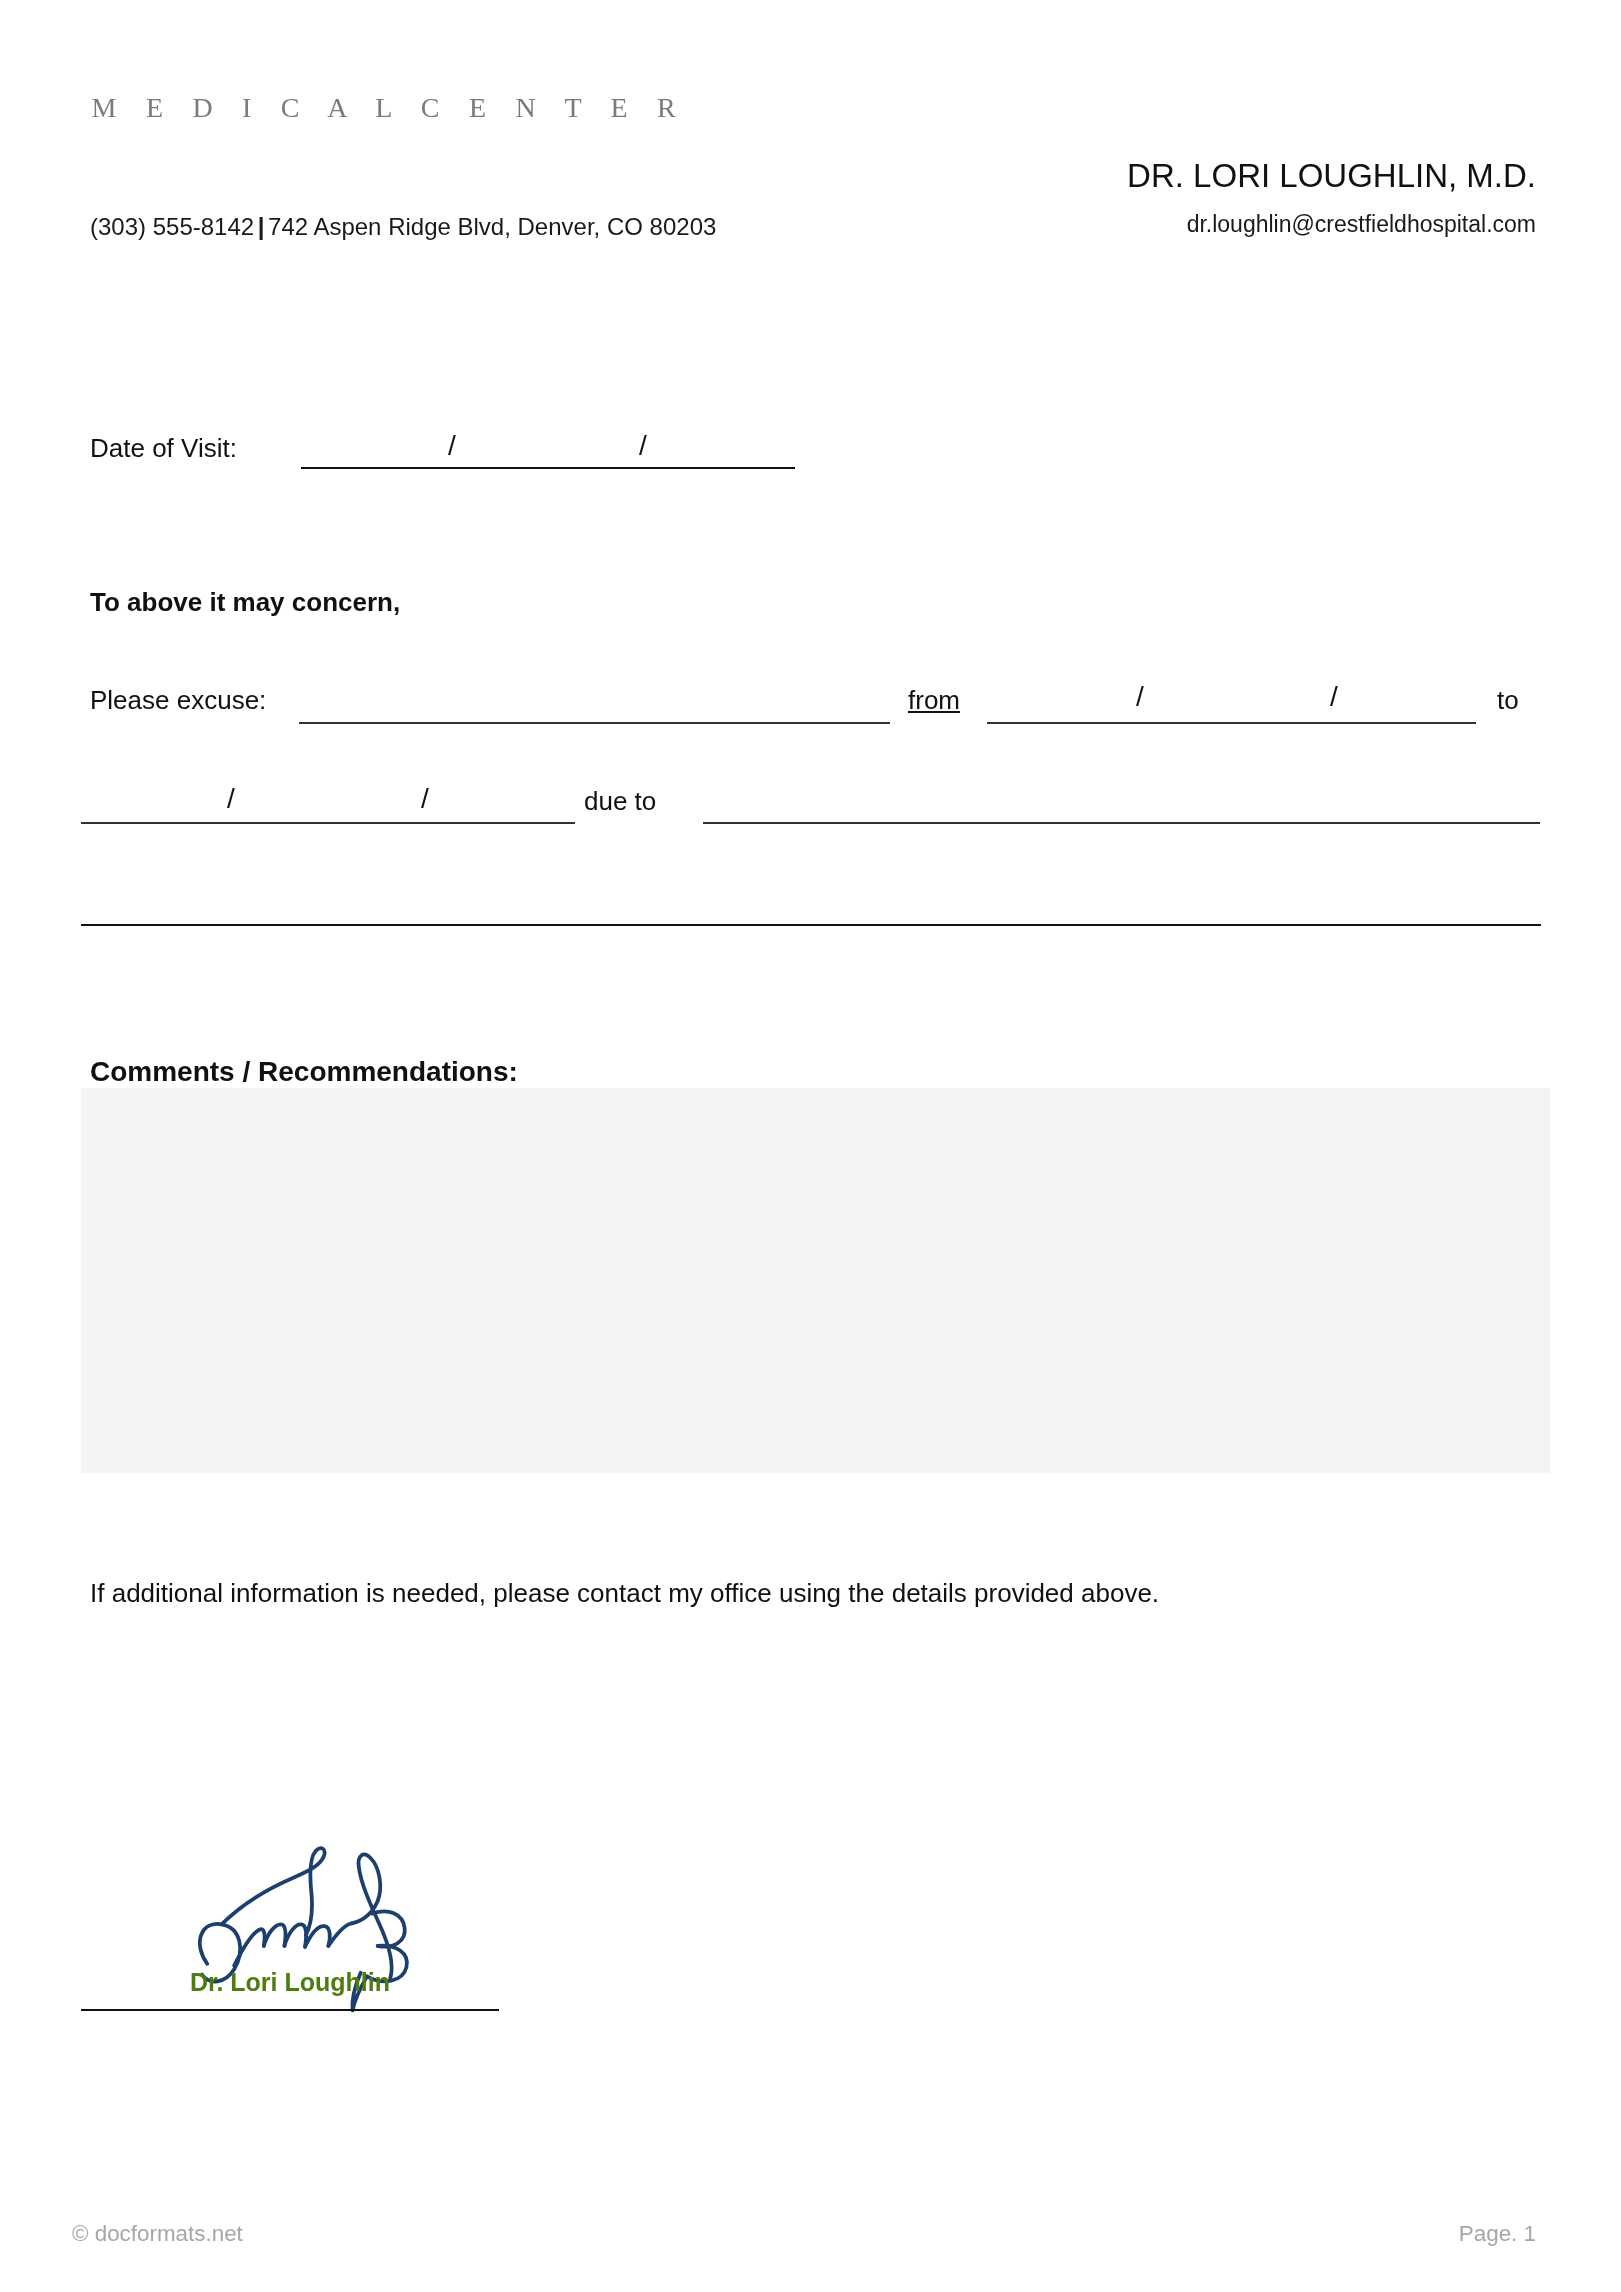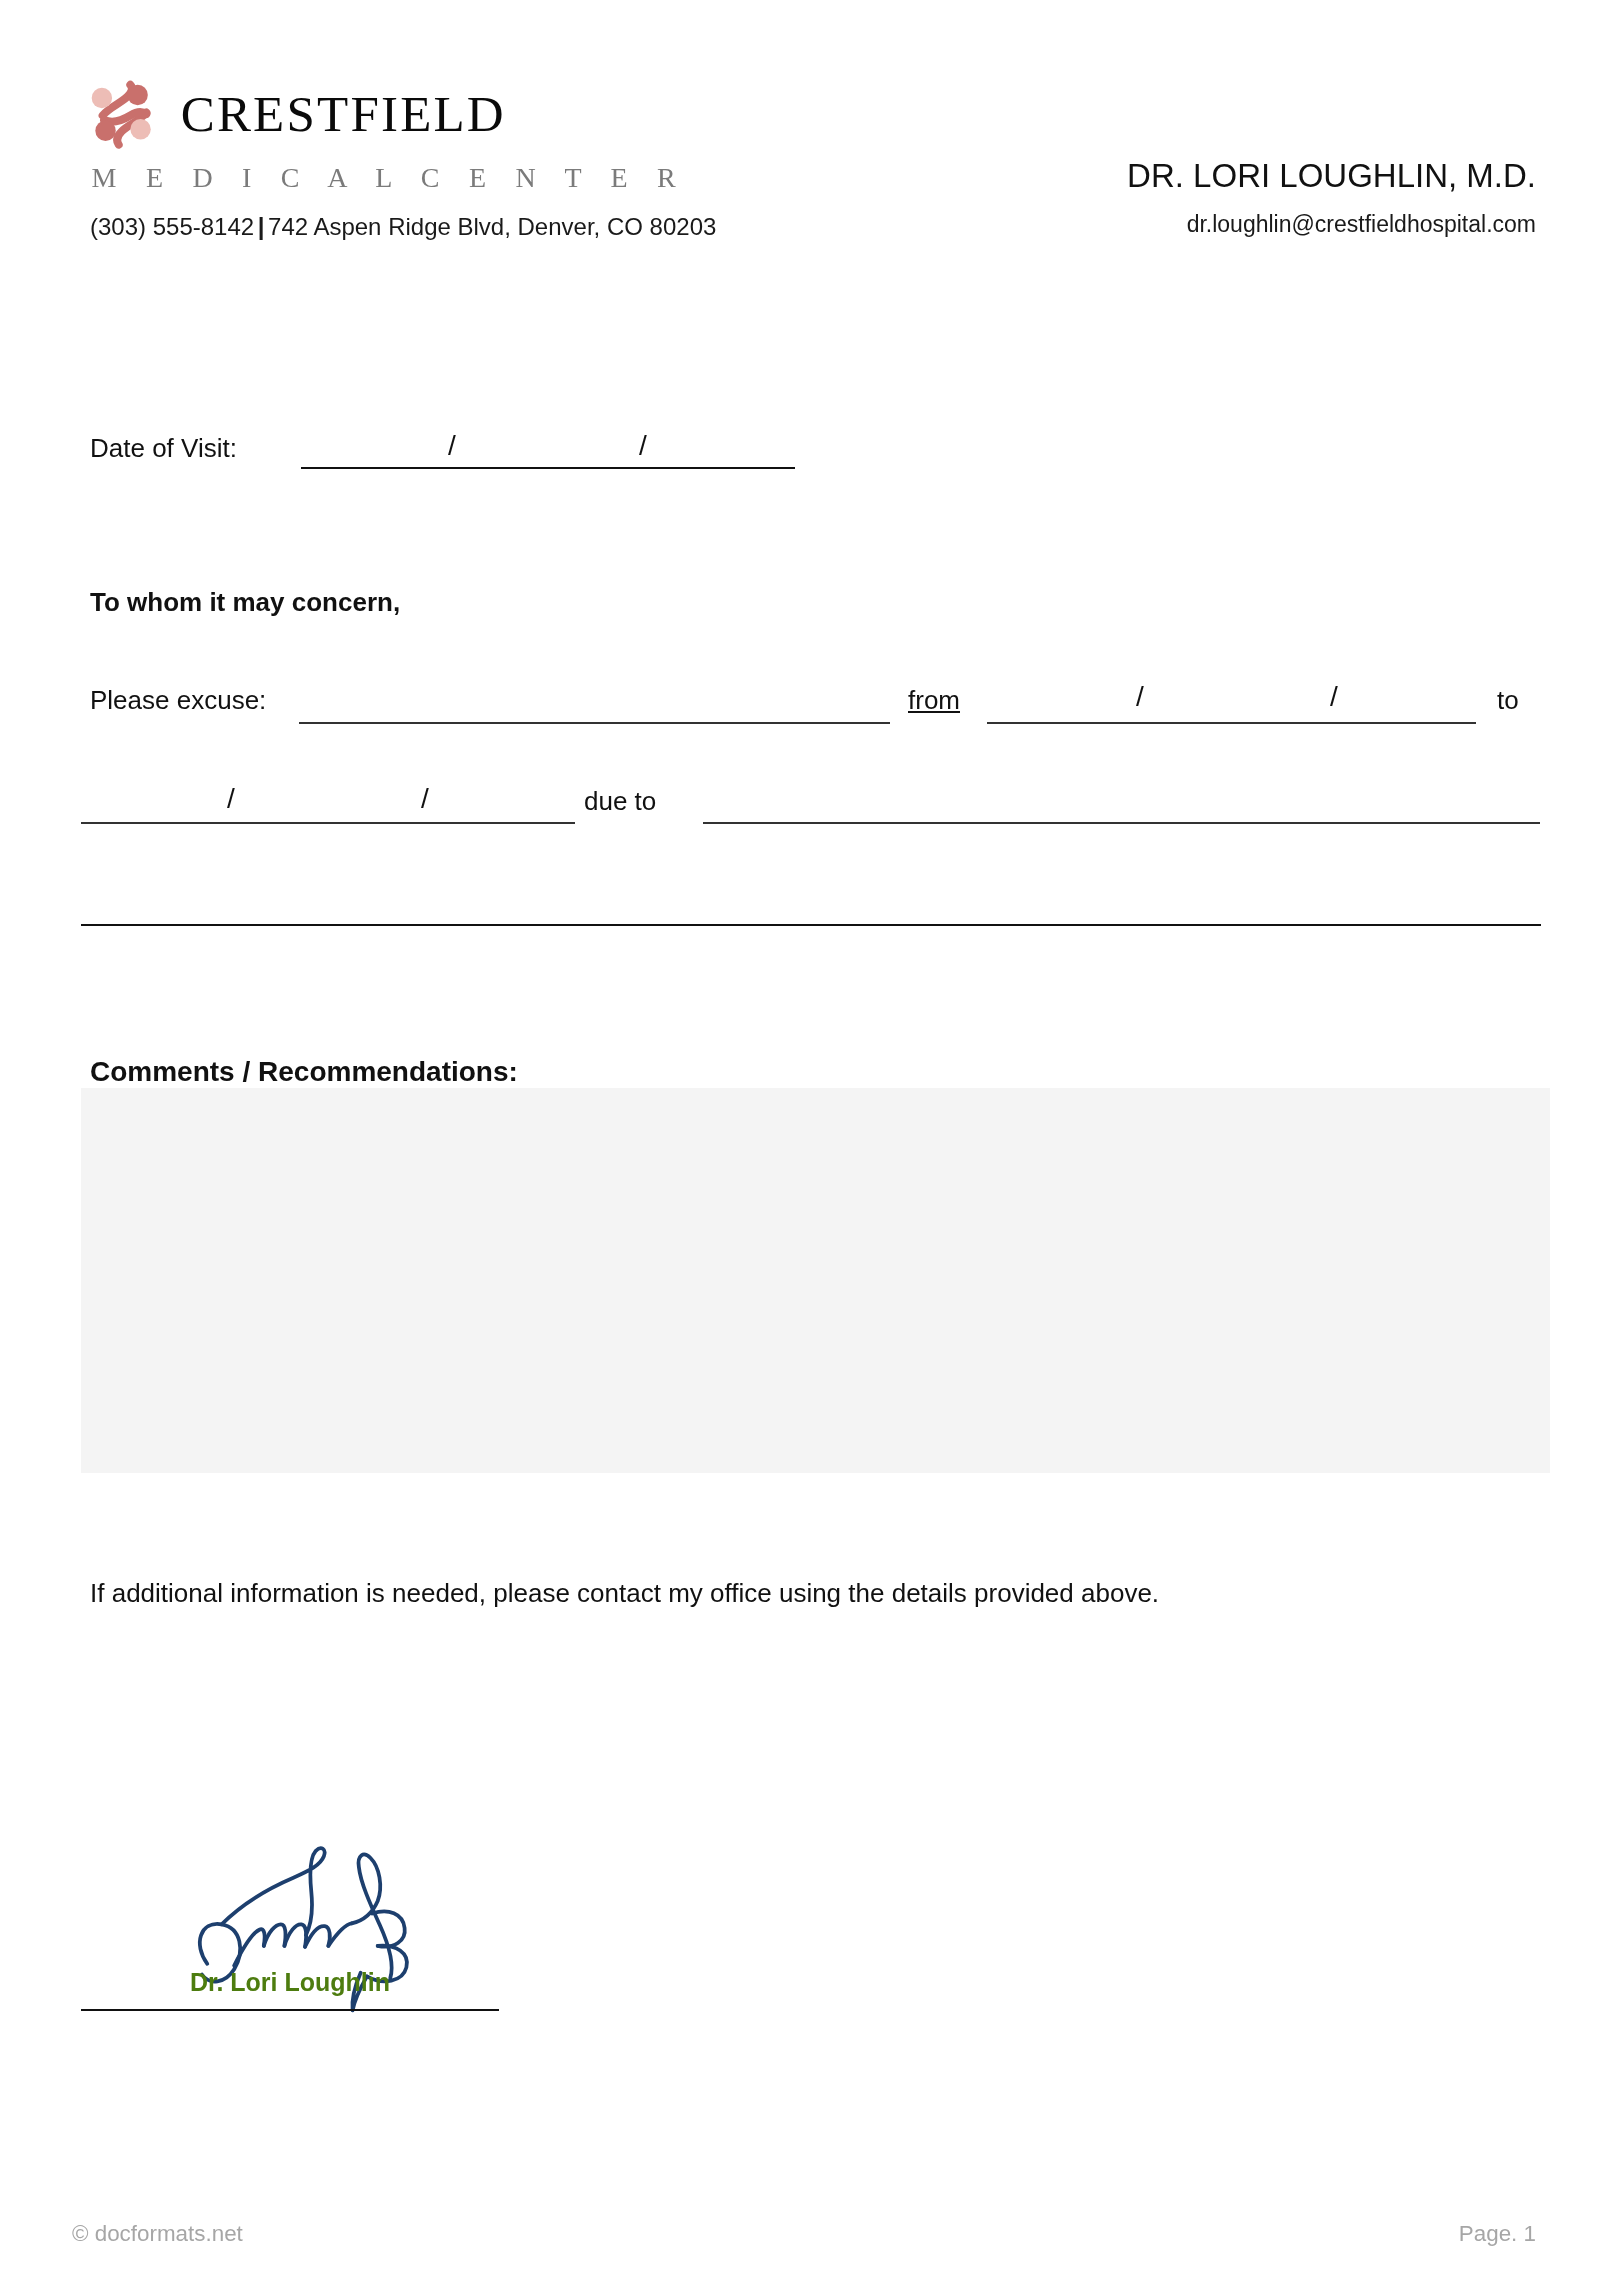--- a/index.html
+++ b/index.html
@@ -250,53 +250,39 @@
   }
 </style>
 </head>
 <body>
 
 <div class="page">
 
   <div class="header">
 
     <div class="brand-block">
-      <div class="brand-row">
-        <svg class="logo-mark" viewBox="0 0 100 96" xmlns="http://www.w3.org/2000/svg">
-
-          <path d="M20 50 C 30 38, 44 34, 54 24 C 60 18, 62 12, 58 8" stroke="#c9706c" stroke-width="11" stroke-linecap="round" fill="none"></path>
-          <path d="M80 46 C 70 58, 56 62, 46 72 C 40 78, 38 84, 42 90" stroke="#c9706c" stroke-width="11" stroke-linecap="round" fill="none"></path>
-          <path d="M22 56 C 34 62, 48 56, 58 50 C 66 45, 74 44, 80 48" stroke="#c9706c" stroke-width="11" stroke-linecap="round" fill="none"></path>
-
-          <circle cx="19" cy="26" r="14" fill="#edbdb6"></circle>
-          <circle cx="68" cy="22" r="14" fill="#c9706c"></circle>
-          <circle cx="24" cy="71" r="14" fill="#c9706c"></circle>
-          <circle cx="72" cy="69" r="14" fill="#edbdb6"></circle>
-        </svg>
-        <span class="brand-name">CRESTFIELD</span>
-      </div>
       <div class="brand-sub">M E D I C A L   C E N T E R</div>
     </div>
 
     <div class="contact-line">
       <span>(303) 555-8142</span><span class="sep">|</span><span>742 Aspen Ridge Blvd, Denver, CO 80203</span>
     </div>
 
     <div class="doc-name">DR. LORI LOUGHLIN, M.D.</div>
     <div class="doc-email">dr.loughlin@crestfieldhospital.com</div>
   </div>
 
   <div class="body-area">
 
     <div class="row-label dov-label">Date of Visit:</div>
     <div class="rule dark dov-rule"></div>
     <div class="slash dov-s1">/</div>
     <div class="slash dov-s2">/</div>
 
-    <div class="row-label bold towhom">To whom it may concern,</div>
+    <div class="row-label bold towhom">To above it may concern,</div>
 
     <div class="row-label excuse-label">Please excuse:</div>
     <div class="rule excuse-rule"></div>
     <div class="row-label from-label">from</div>
     <div class="rule from-rule"></div>
     <div class="slash from-s1">/</div>
     <div class="slash from-s2">/</div>
     <div class="row-label to-label">to</div>
 
     <div class="rule d2-rule"></div>

